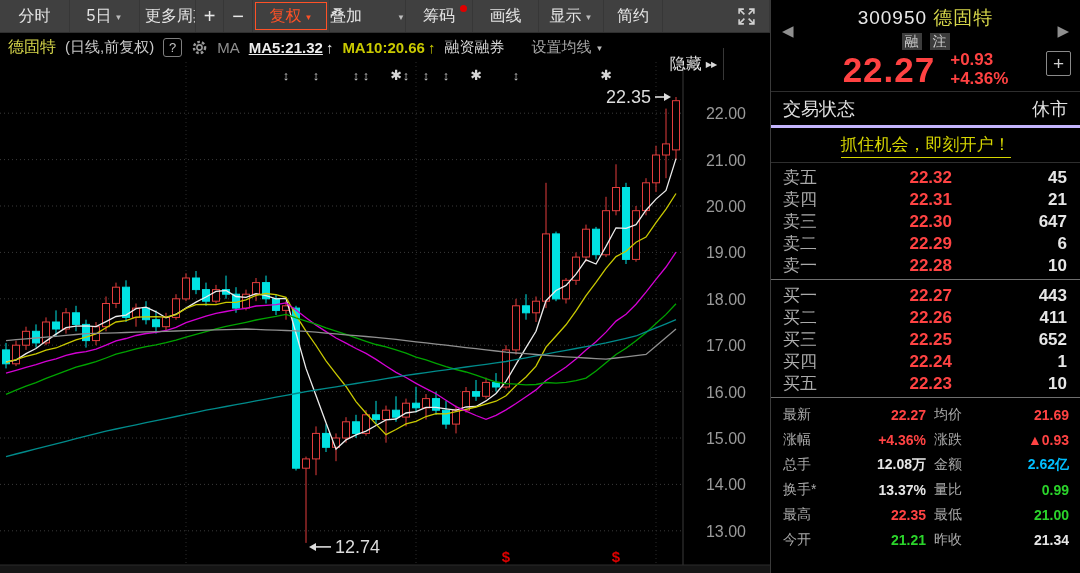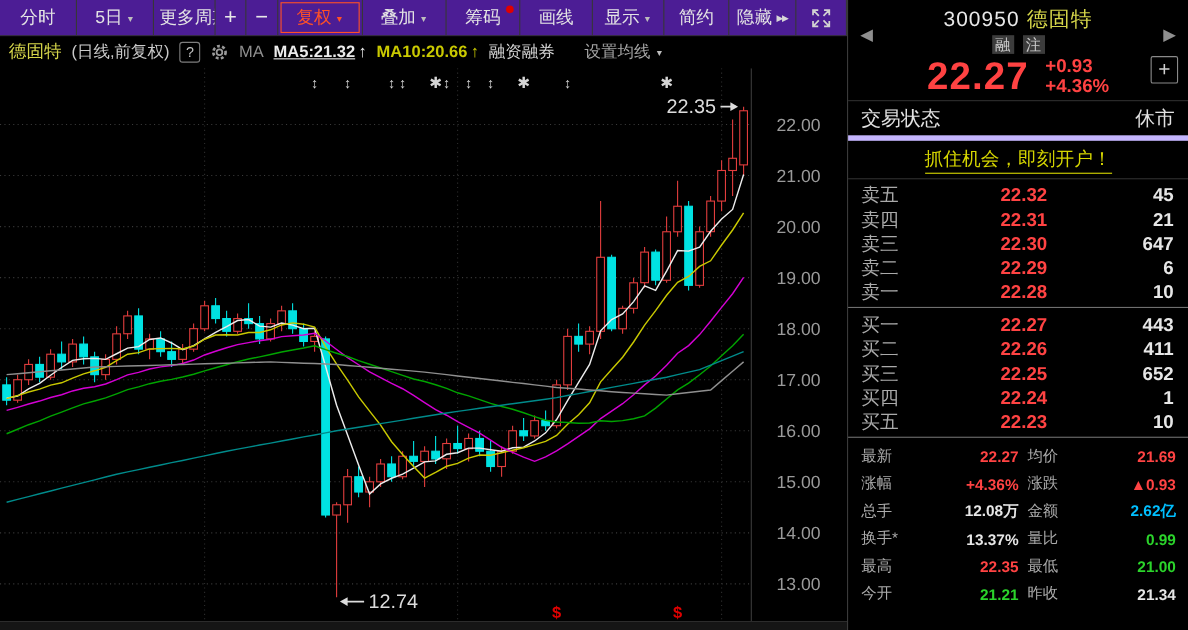--- a/index.html
+++ b/index.html
@@ -1,20 +1,20 @@
 <!DOCTYPE html>
 <html><head>
 <meta charset="utf-8">
 <style>
   html,body{margin:0;padding:0;background:#000;}
   body{width:1080px;height:573px;overflow:hidden;font-family:"Liberation Sans","DejaVu Sans",sans-serif;}
   .app{position:relative;width:1080px;height:573px;background:#000;color:#ddd;overflow:hidden;cursor:default;}
   
   .left{position:absolute;left:0;top:0;width:770px;height:573px;}
-  .toolbar{display:flex;height:33px;box-sizing:border-box;border-bottom:1px solid #2f2f2f;background:#4c1d95;}
+  .toolbar{display:flex;height:33px;box-sizing:border-box;border-bottom:1px solid #2f2f2f;background:#404040;}
   .tb{position:relative;display:flex;align-items:center;justify-content:center;gap:3px;
       box-sizing:border-box;border-right:1px solid #373737;font-size:16px;color:#e4e4e4;
       white-space:nowrap;overflow:hidden;height:32px;}
   .tb.clip{justify-content:flex-start;padding-left:5px;}
   .tb-on{color:#ff5126;}
   .tb-on::after{content:'';position:absolute;inset:2px;border:1px solid #ff5126;pointer-events:none;}
   .caret{font-size:8px;color:#bdbdbd;transform:translateY(1px);}
   .tb-on .caret{color:#ff5126;}
   .dot{position:absolute;top:5px;right:5px;width:7px;height:7px;border-radius:50%;background:#e00000;}
   .chev{font-size:8px;letter-spacing:-1px;color:#d8d8d8;margin-left:1px;}
@@ -42,21 +42,21 @@
   .navarrow{position:absolute;top:22px;font-size:15px;color:#8f8f8f;}
   .nav-left{left:11px;}
   .nav-right{right:11px;}
   .qbadges{text-align:center;margin-top:1px;height:18px;}
   .badge{display:inline-block;background:#3c3c3c;color:#cccccc;font-size:14px;line-height:17px;padding:0 3px;margin:0 4px;}
   .qprice-row{display:flex;align-items:center;justify-content:center;gap:15px;margin-top:0px;}
   .qprice{font-size:35px;font-weight:bold;color:#ff4242;letter-spacing:1px;}
   .qchg{display:flex;flex-direction:column;align-items:flex-start;font-size:17px;line-height:1.1;color:#ff4242;font-weight:bold;}
   .plus-btn{position:absolute;right:9px;top:51px;width:25px;height:25px;box-sizing:border-box;border:1px solid #8a8a8a;
             display:flex;align-items:center;justify-content:center;color:#cfcfcf;font-size:19px;border-radius:2px;}
-  .row-status{height:36px;box-sizing:border-box;border-bottom:5px solid #c4b5fd;display:flex;align-items:center;
+  .row-status{height:36px;box-sizing:border-box;border-bottom:3px solid #c4b5fd;display:flex;align-items:center;
               justify-content:space-between;padding:0 12px;font-size:18px;color:#e2e2e2;}
   .row-weibi{height:31px;box-sizing:border-box;border-bottom:1px solid #2e2e2e;display:grid;
              grid-template-columns:46px 101px 70px 1fr;align-items:center;padding:0 12px;font-size:18px;}
   .lbl{color:#aaaaaa;}
   .num{font-weight:bold;}
   .ra{text-align:right;}
   .l2{padding-left:8px;}
   .row-promo{height:35px;box-sizing:border-box;border-bottom:1px solid #2e2e2e;display:flex;align-items:center;justify-content:center;}
   .promo-link{color:#d6d600;font-size:17px;border-bottom:1px solid #d6d600;padding-bottom:1px;cursor:pointer;}
   .book{padding:3px 0 2px 0;}
@@ -88,39 +88,39 @@
         <div class="tb" style="width: 28px;">
           <span class="plusminus">+</span>
         </div>
         <div class="tb" style="width: 29px;">
           <span class="plusminus">−</span>
         </div>
         <div class="tb tb-on" style="width: 77px;">
           <span>复权</span>
           <span class="caret">▼</span>
         </div>
-        <div class="tb" style="width: 76px;">
+        <div class="tb" style="width: 76px; justify-content: space-between;">
           <span>叠加</span>
           <span class="caret">▼</span>
         </div>
         <div class="tb" style="width: 67px;">
           <span>筹码</span>
           <span class="dot"></span>
         </div>
         <div class="tb" style="width: 66px;">
           <span>画线</span>
         </div>
         <div class="tb" style="width: 65px;">
           <span>显示</span>
           <span class="caret">▼</span>
         </div>
         <div class="tb" style="width: 59px;">
           <span>简约</span>
         </div>
-        <div class="tb" style="width: 61px;">
+        <div class="tb" style="width: 61px; margin-top: 48px;">
           <span>隐藏</span>
           <span class="chev">▶▶</span>
         </div>
         <div class="tb" style="width: 46px;">
           <svg width="19" height="19" viewBox="0 0 18 18">
             <path d="M2 6.5 V2 H6.5 M2.6 2.6 L7 7 M16 6.5 V2 H11.5 M15.4 2.6 L11 7 M2 11.5 V16 H6.5 M2.6 15.4 L7 11 M16 11.5 V16 H11.5 M15.4 15.4 L11 11" stroke="#d2d2d2" stroke-width="1.5" fill="none"></path>
           </svg>
         </div>
       </div>
     <div class="chart-header">

